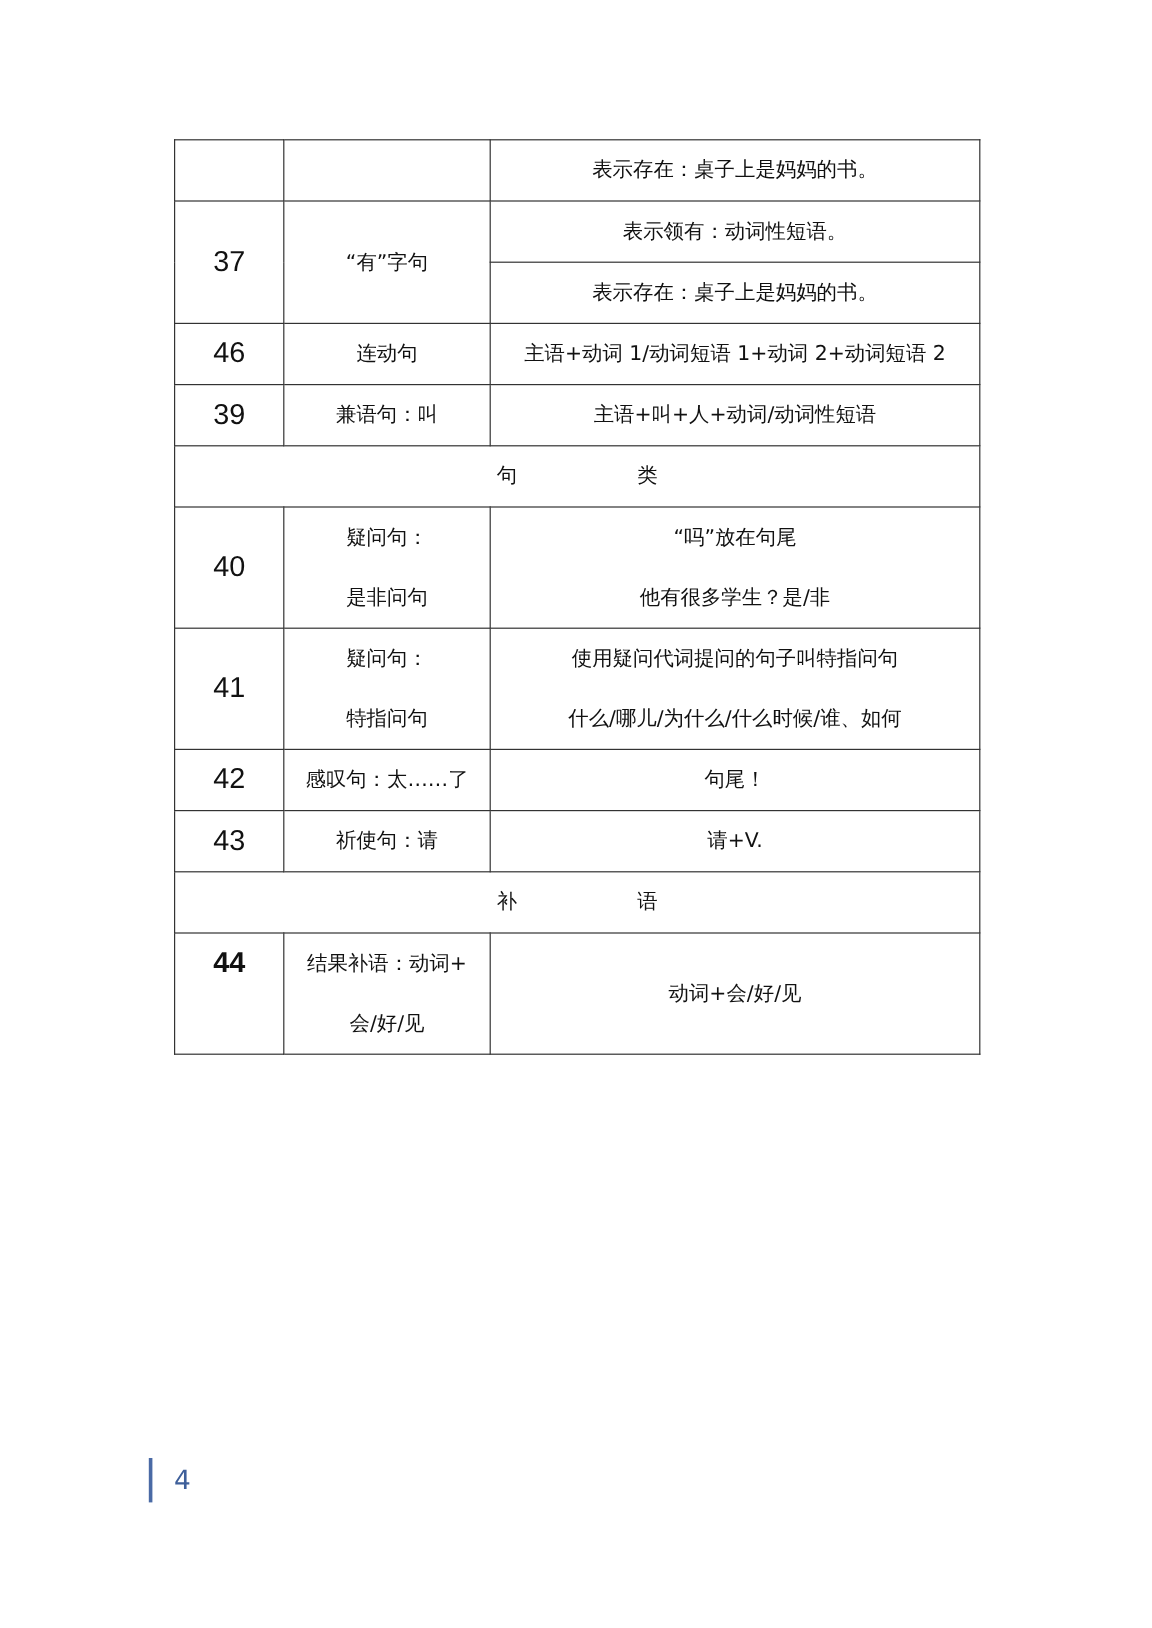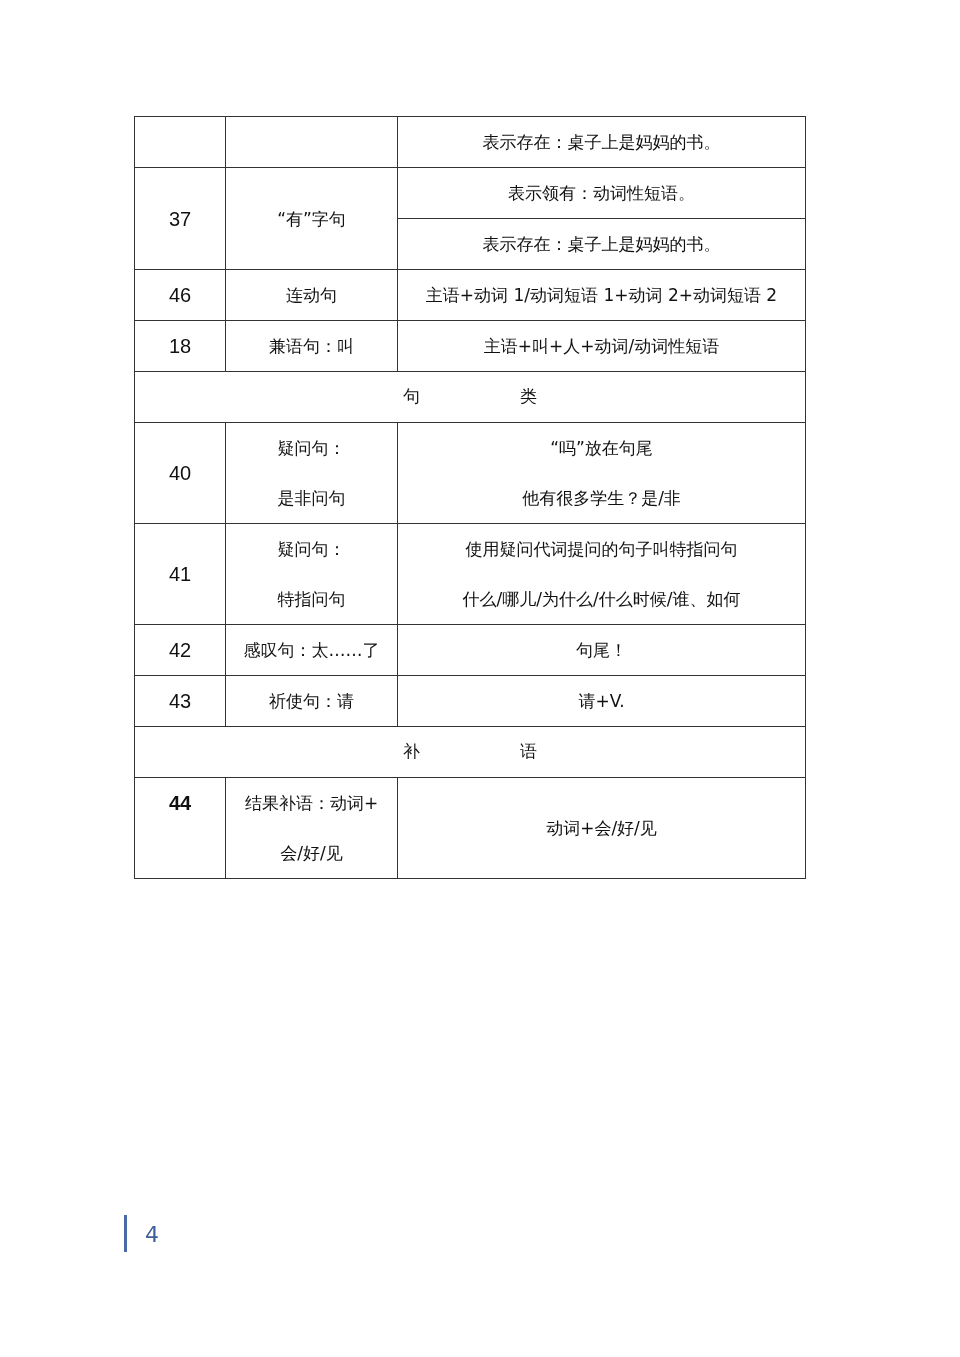--- a/index.html
+++ b/index.html
@@ -1,29 +1,29 @@
 <!DOCTYPE html>
 <html><head>
 <meta charset="utf-8">
 <style>
   html, body { margin: 0; padding: 0; background: #ffffff; }
   body { width: 960px; height: 1357px; position: relative; overflow: hidden;
          font-family: "DejaVu Sans", "Liberation Sans", sans-serif; color: #111; }
   table.grammar {
-    position: absolute; left: 134px; top: 116px; width: 671px;
+    position: absolute; left: 145px; top: 116px; width: 671px;
     border-collapse: collapse; table-layout: fixed; font-size: 17px;
   }
   table.grammar td {
     border: 1px solid #333; text-align: center; vertical-align: middle;
     padding: 0; height: 50px; line-height: 20px;
   }
-  table.grammar td.num { font-family: "Liberation Sans", sans-serif; font-size: 20px; }
+  table.grammar td.num { font-family: "Liberation Sans", sans-serif; font-size: 24px; }
   table.grammar td.num-top { vertical-align: top; padding-top: 15px; font-weight: bold; }
   td .line { display: block; height: 50px; line-height: 50px; }
-  td.section { letter-spacing: 0; font-family: Liberation Serif, serif; }
+  td.section { letter-spacing: 0; }
   td.section span.gap { display: inline-block; width: 100px; }
   .pageno {
     position: absolute; left: 124px; top: 1215px; height: 37px;
     border-left: 3px solid #4a6aa5; padding-left: 18px;
     color: #3e5f9a; font-family: "DejaVu Sans", sans-serif; font-size: 22px; line-height: 40px;
   }
 </style>
 </head>
 <body>
 
@@ -46,21 +46,21 @@
     </tr>
     <tr>
       <td>表示存在：桌子上是妈妈的书。</td>
     </tr>
     <tr>
       <td class="num">46</td>
       <td>连动句</td>
       <td>主语+动词 1/动词短语 1+动词 2+动词短语 2</td>
     </tr>
     <tr>
-      <td class="num">18</td>
+      <td class="num">39</td>
       <td>兼语句：叫</td>
       <td>主语+叫+人+动词/动词性短语</td>
     </tr>
     <tr>
       <td class="section" colspan="3"><span>句</span><span class="gap"></span><span>类</span></td>
     </tr>
     <tr>
       <td class="num" style="height:100px">40</td>
       <td>
           <span class="line">疑问句：</span>

